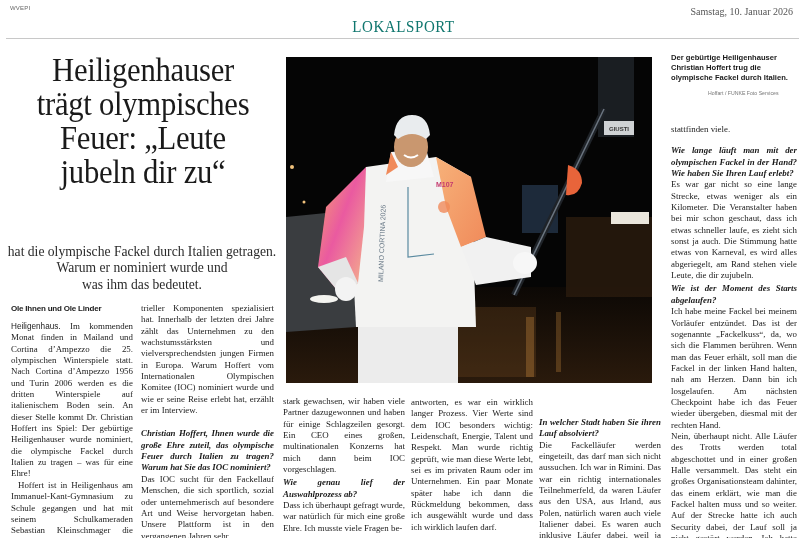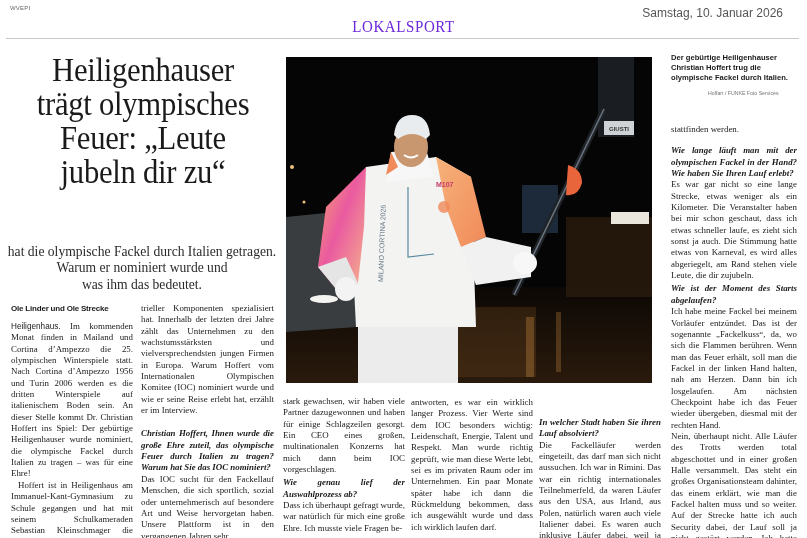--- a/index.html
+++ b/index.html
@@ -3,22 +3,22 @@
 <meta charset="utf-8">
 <style>
   html, body { margin:0; padding:0; }
   body {
     width:807px; height:538px; overflow:hidden; background:#ffffff;
     position:relative; color:#1c1c1c;
     font-family:"Liberation Serif", "DejaVu Serif", serif;
   }
   .abs { position:absolute; }
   .topbar-left { left:10px; top:5px; font-family:"Liberation Sans", sans-serif; font-size:6px; color:#666; letter-spacing:0.2px; }
-  .topbar-right { right:24px; top:6px; font-family:Liberation Sans, sans-serif; font-size:12px; color:#555; }
-  .section { left:0; width:807px; top:19px; text-align:center; font-size:15px; letter-spacing:0.6px; color:#6d28d9; font-family:"Liberation Serif", serif; transform:scaleY(1.05); }
+  .topbar-right { right:14px; top:6px; font-family:Liberation Serif, serif; font-size:10px; color:#555; }
+  .section { left:0; width:807px; top:19px; text-align:center; font-size:15px; letter-spacing:0.6px; color:#0f766e; font-family:"Liberation Serif", serif; transform:scaleY(1.05); }
   .rule { left:6px; right:8px; top:38px; height:1px; background:#c8c8c8; }
 
   .headline {
     left:8px; width:270px; top:53px; text-align:center;
     font-size:33px; line-height:34px; color:#1a1a1a; font-weight:normal;
     letter-spacing:-0.3px; transform-origin:top center; transform:scaleX(0.93);
   }
   .lede {
     left:6px; width:272px; top:227px; text-align:center;
     font-size:13.6px; line-height:16.5px; color:#2a2a2a;
@@ -60,21 +60,21 @@
   <span>jubeln dir zu“</span>
 </h1>
 
 <div class="abs lede">
   <br>
   <span>hat die olympische Fackel durch Italien getragen.</span><br>
   <span>Warum er nominiert wurde und</span><br>
   <span>was ihm das bedeutet.</span>
 </div>
 
-<div class="abs byline">Ole Linder und Ole Strecke</div>
+<div class="abs byline">Ole Ihnen und Ole Linder</div>
 
 <div class="abs col c1">
   <p><span class="dateline">Heiligenhaus.</span> <span>Im kommenden Monat finden in Mailand und Cortina d’Ampezzo die 25. olympischen Winterspiele statt. Nach Cortina d’Ampezzo 1956 und Turin 2006 werden es die dritten Winterspiele auf italienischem Boden sein. An dieser Stelle kommt Dr. Christian Hoffert ins Spiel: Der gebürtige Heiligenhauser wurde nominiert, die olympische Fackel durch Italien zu tragen – was für eine Ehre!</span></p>
   <p class="indent"><span>Hoffert ist in Heiligenhaus am Immanuel-Kant-Gymnasium zu Schule gegangen und hat mit seinem Schulkameraden Sebastian Kleinschmager die Plattform </span><i>SPAREPARTSNOW</i></p>
 </div>
 
 <div class="abs col c2">
   <p>trieller Komponenten spezialisiert hat. Innerhalb der letzten drei Jahre zählt das Unternehmen zu den wachstumsstärksten und vielversprechendsten jungen Firmen in Europa. Warum Hoffert vom Internationalen Olympischen Komitee (IOC) nominiert wurde und wie er seine Reise erlebt hat, erzählt er im Interview.</p>
   <p class="q" style="margin-top:12px;">Christian Hoffert, Ihnen wurde die große Ehre zuteil, das olympische Feuer durch Italien zu tragen? Warum hat Sie das IOC nominiert?</p>
   <p>Das IOC sucht für den Fackellauf Menschen, die sich sportlich, sozial oder unternehmerisch auf besondere Art und Weise hervorgetan haben. Unsere Plattform ist in den vergangenen Jahren sehr</p>
@@ -161,19 +161,19 @@
 <div class="abs col c4" style="top:397px;">
   <p>antworten, es war ein wirklich langer Prozess. Vier Werte sind dem IOC besonders wichtig: Leidenschaft, Energie, Talent und Respekt. Man wurde richtig geprüft, wie man diese Werte lebt, sei es im privaten Raum oder im Unternehmen. Ein paar Monate später habe ich dann die Rückmeldung bekommen, dass ich ausgewählt wurde und dass ich wirklich laufen darf.</p>
 </div>
 
 <div class="abs col c5" style="top:408px;">
   <p class="q first">In welcher Stadt haben Sie ihren Lauf absolviert?</p>
   <p>Die Fackelläufer werden eingeteilt, das darf man sich nicht aussuchen. Ich war in Rimini. Das war ein richtig internationales Teilnehmerfeld, da waren Läufer aus den USA, aus Irland, aus Polen, natürlich waren auch viele Italiener dabei. Es waren auch inklusive Läufer dabei, weil ja auch die Paralympischen Winterspiele</p>
 </div>
 
 <div class="abs col c6" style="top:124px;">
-  <p>stattfinden werden.</p>
+  <p>stattfinden viele.</p>
   <p class="q" style="margin-top:10px;">Wie lange läuft man mit der olympischen Fackel in der Hand? Wie haben Sie Ihren Lauf erlebt?</p>
   <p>Es war gar nicht so eine lange Strecke, etwas weniger als ein Kilometer. Die Veranstalter haben bei mir schon geschaut, dass ich etwas schneller laufe, es zieht sich sonst ja auch. Die Stimmung hatte etwas von Karneval, es wird alles abgeriegelt, am Rand stehen viele Leute, die dir zujubeln.</p>
   <p class="q">Wie ist der Moment des Starts abgelaufen?</p>
   <p>Ich habe meine Fackel bei meinem Vorläufer entzündet. Das ist der sogenannte „Fackelkuss“, da, wo sich die Flammen berühren. Wenn man das Feuer erhält, soll man die Fackel in der linken Hand halten, nah am Herzen. Dann bin ich losgelaufen. Am nächsten Checkpoint habe ich das Feuer wieder übergeben, diesmal mit der rechten Hand.</p>
   <p>Nein, überhaupt nicht. Alle Läufer des Trotts werden total abgeschottet und in einer großen Halle versammelt. Das steht ein großes Organisationsteam dahinter, das einem erklärt, wie man die Fackel halten muss und so weiter. Auf der Strecke hatte ich auch Security dabei, der Lauf soll ja nicht gestört werden. Ich hatte keine Bedenken, es war wirklich rundum ein tolles Erlebnis.</p>
 </div>
 
 </body></html>

